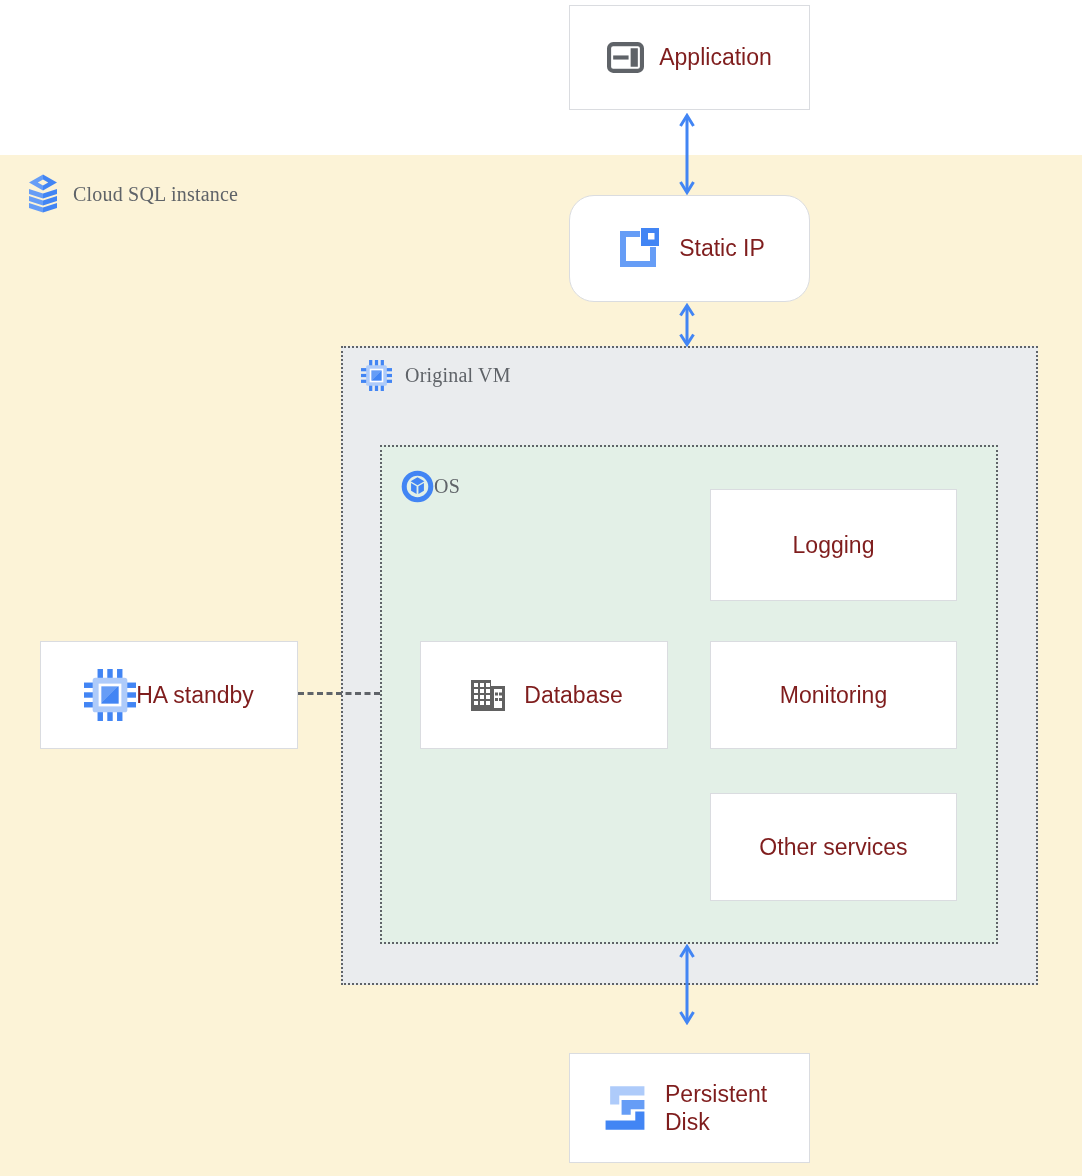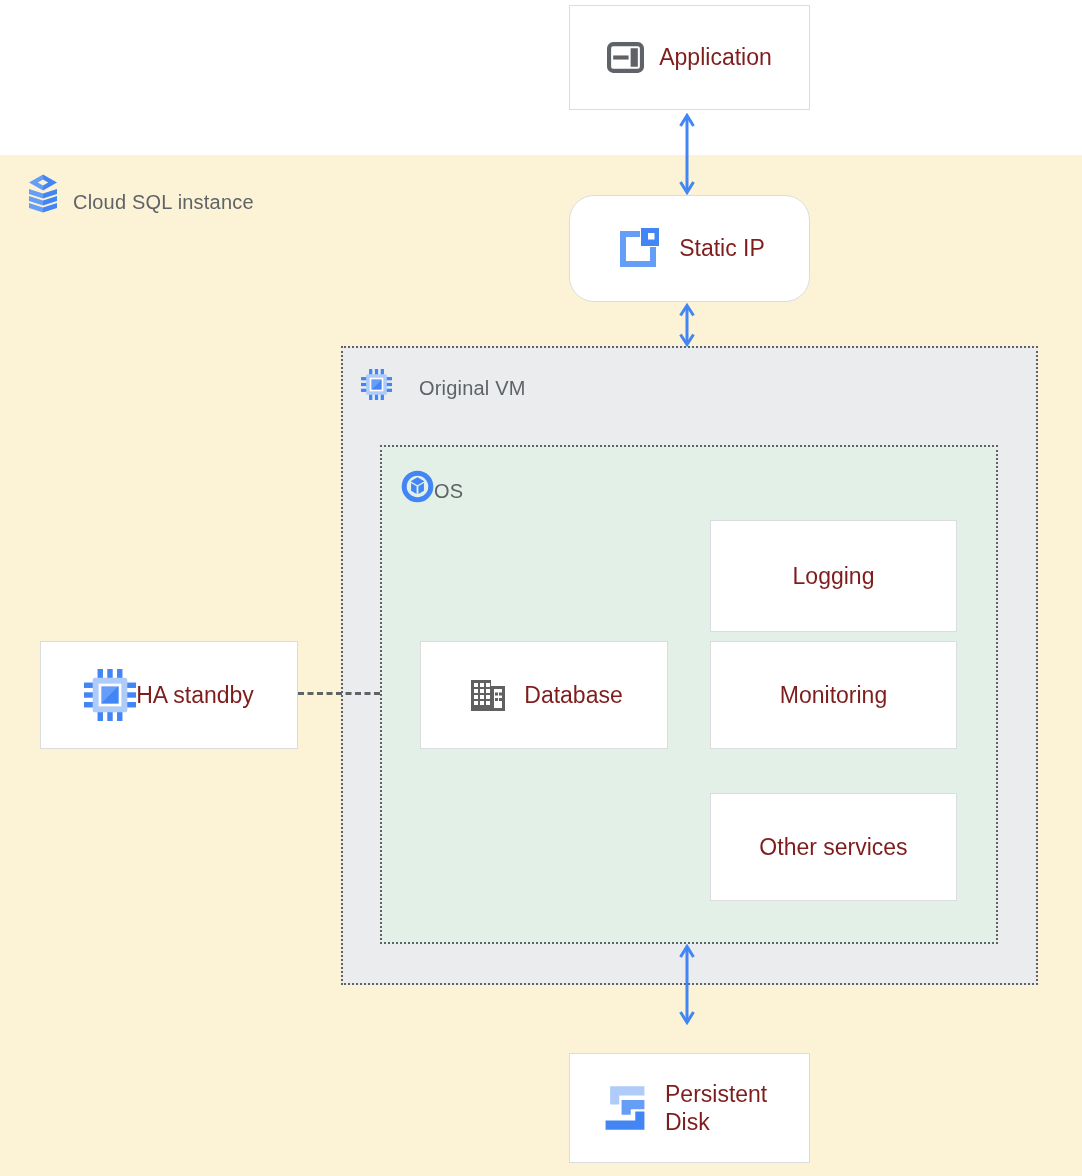--- a/index.html
+++ b/index.html
@@ -6,37 +6,37 @@
   html,body { background:#fff; }
   body { font-family:"Liberation Sans","DejaVu Sans",sans-serif; }
   #canvas { position:relative; width:1082px; height:1176px; background:#ffffff; overflow:hidden; }
 
   
   .zone { position:absolute; }
   #zone-sql { left:0; top:155px; width:1082px; height:1021px; background:#FCF3D7; }
   #zone-vm  { left:341px; top:346px; width:697px; height:639px; background:#EAECEE; border:2.5px dotted #5F6368; }
   #zone-os  { left:380px; top:445px; width:618px; height:499px; background:#E3F0E7; border:2.5px dotted #5F6368; }
 
-  .zone-label { position:absolute; display:flex; align-items:flex-end; }
+  .zone-label { position:absolute; display:flex; align-items:center;font-family:Liberation Serif, serif; }
   .zone-label .zl-text { color:#5F6368; font-size:20px; letter-spacing:.2px; }
   #label-sql { left:24px; top:174px; gap:11px; }
-  #label-vm  { left:361px; top:369px; gap:27px; }
+  #label-vm  { left:361px; top:360px; gap:13px; }
   #label-os  { left:401px; top:470px; }
 
   
   .node { position:absolute; background:#fff; border:1px solid #DADCE0; display:flex;
           align-items:center; justify-content:center; }
   .node-label { color:#7f1d1d; font-size:23px; }
   .with-icon { gap:15px; }
 
   #node-application { left:569px; top:5px;    width:241px; height:105px; }
   #node-static-ip   { left:569px; top:195px;  width:241px; height:107px; gap:17px;border-radius:25px; }
   #node-ha          { left:40px;  top:641px;  width:258px; height:108px; gap:0; }
   #node-database    { left:420px; top:641px;  width:248px; height:108px; }
-  #node-logging     { left:710px; top:489px;  width:247px; height:112px;margin-top:31px; }
+  #node-logging     { left:710px; top:489px;  width:247px; height:112px; }
   #node-monitoring  { left:710px; top:641px;  width:247px; height:108px; }
   #node-other       { left:710px; top:793px;  width:247px; height:108px; }
   #node-pd          { left:569px; top:1025px; width:241px; height:110px; gap:17px;margin-top:28px; }
   #node-pd .node-label { width:112px; line-height:1.22; }
 
   
   .arrow { position:absolute; }
   #arrow-app-ip { left:677px; top:113px; }
   #arrow-ip-vm  { left:677px; top:303px; }
   #arrow-os-pd  { left:677px; top:944px; }

